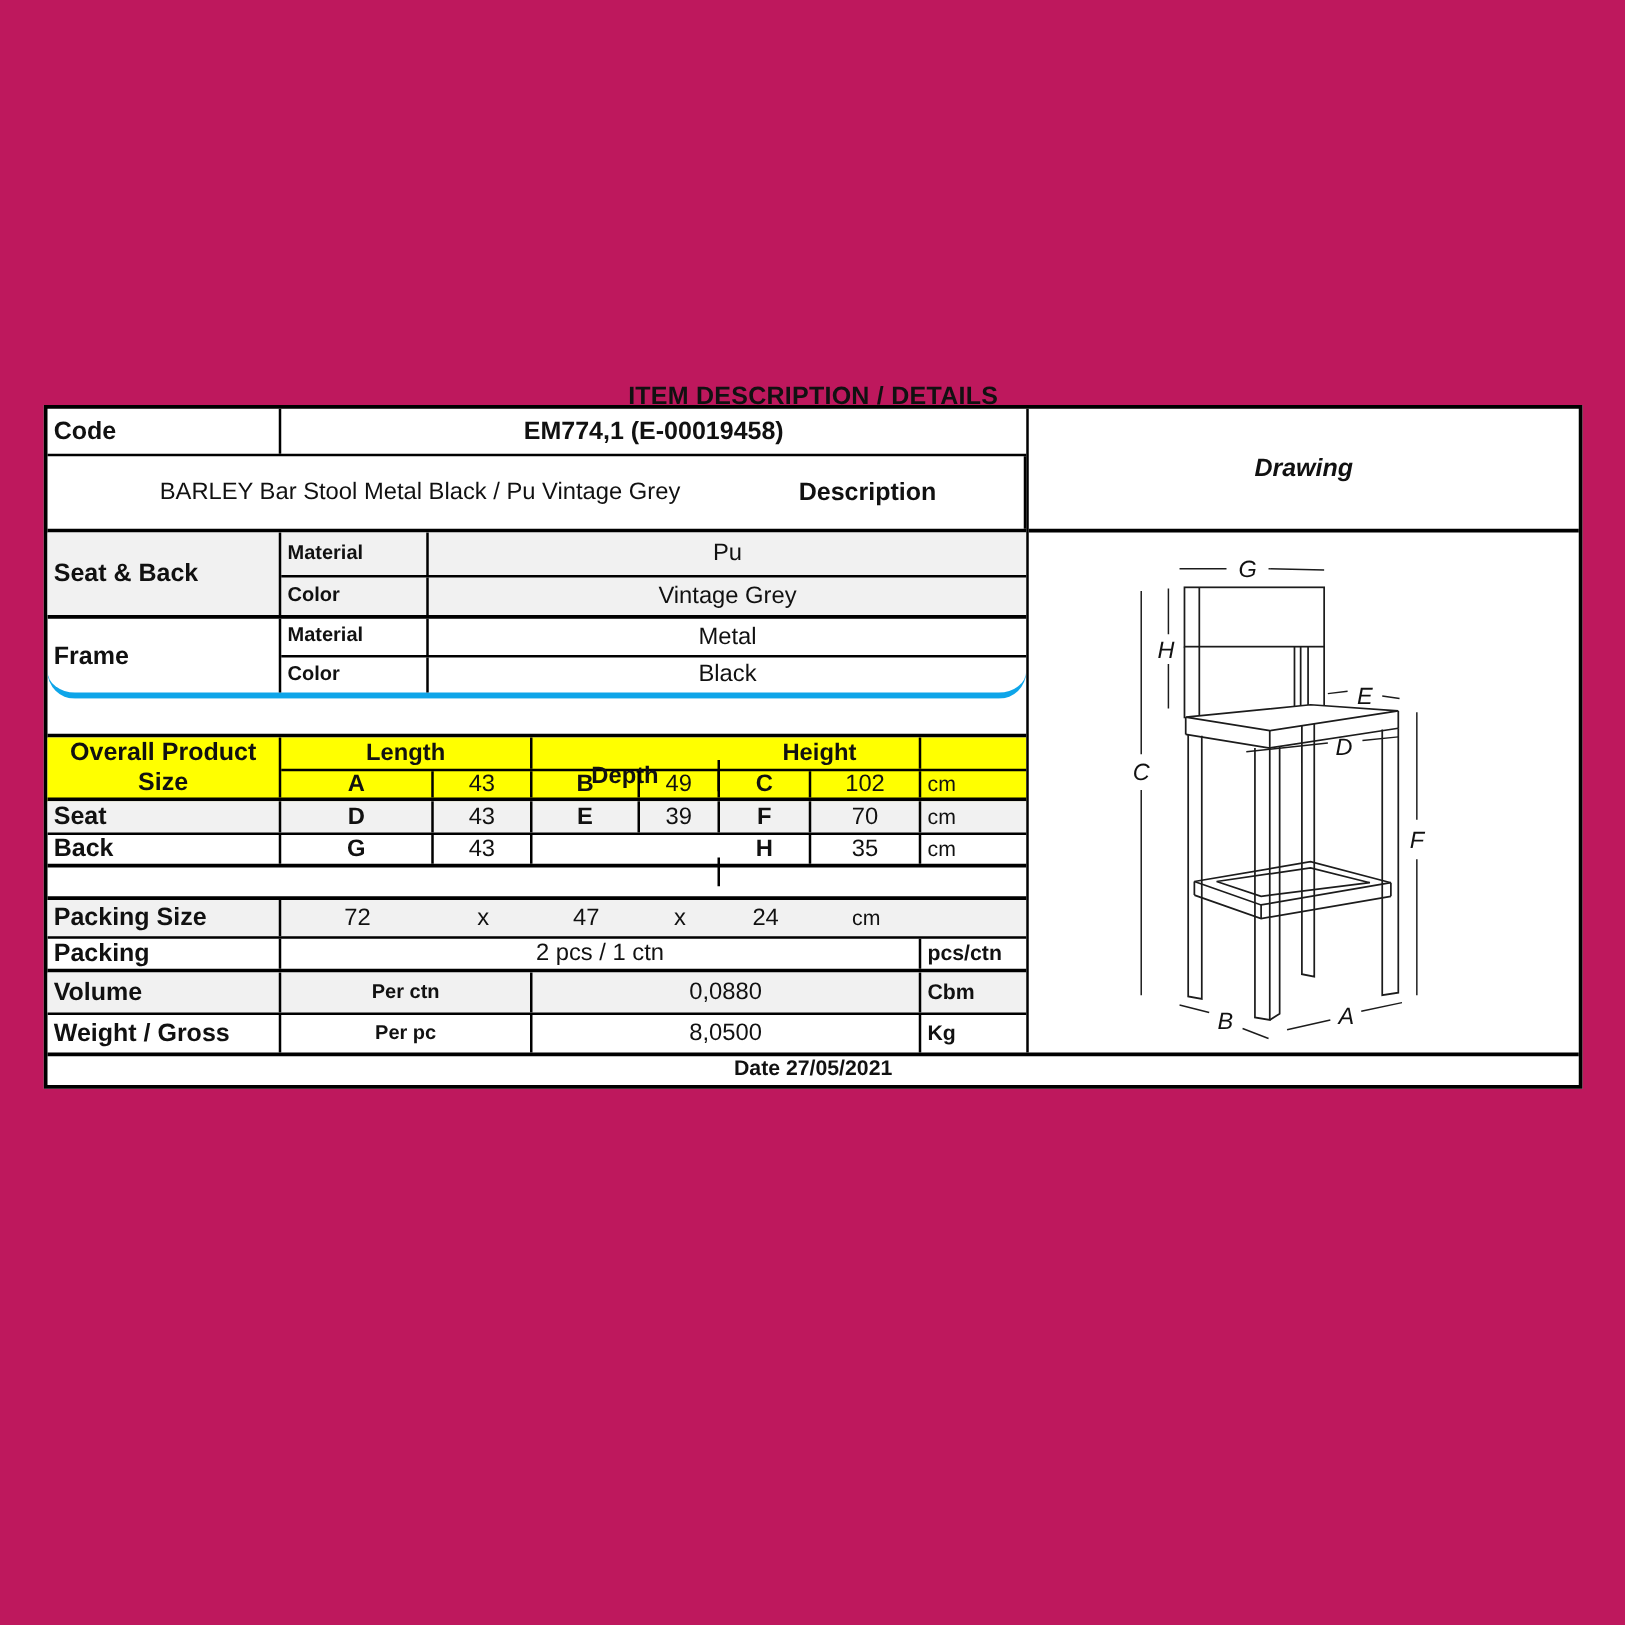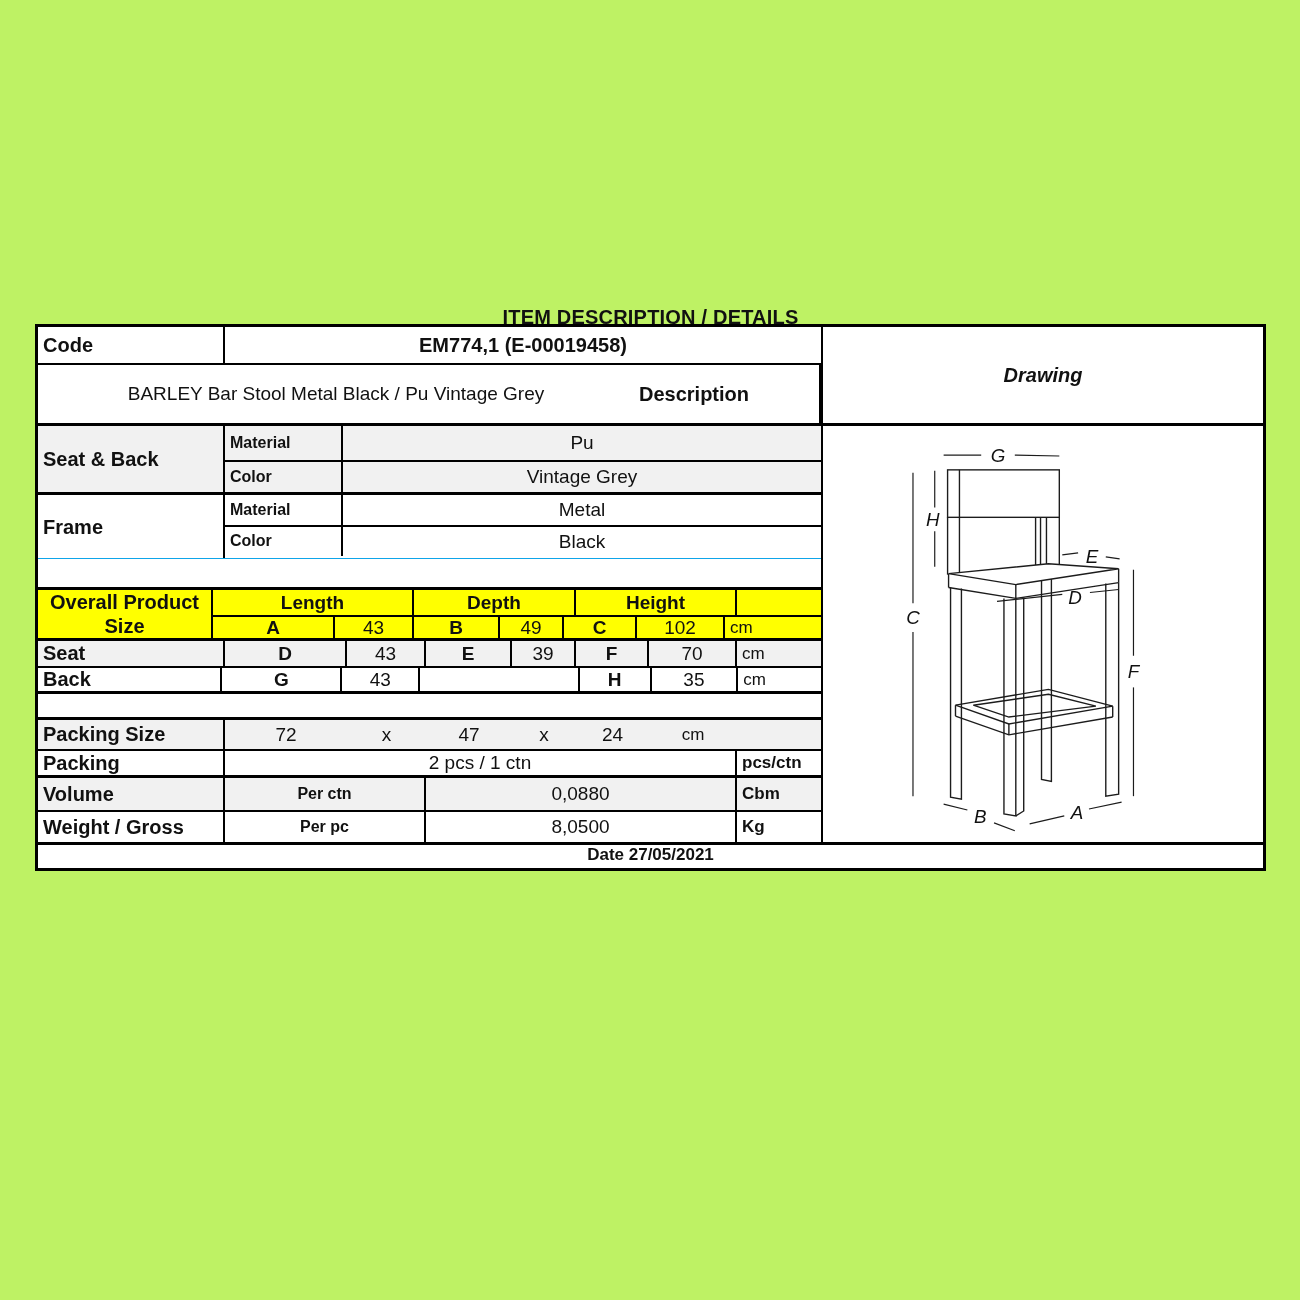--- a/index.html
+++ b/index.html
@@ -1,18 +1,18 @@
 <!DOCTYPE html>
 <html><head>
 <meta charset="utf-8">
 <style>
   html,body{margin:0;padding:0;width:1300px;height:1300px;background:#fff;
     font-family:"Liberation Sans","DejaVu Sans",sans-serif;color:#111;}
   *{box-sizing:border-box;}
-  #page{position:relative;width:1300px;height:1300px;background:#bef264;overflow:hidden;}
+  #page{position:relative;width:1300px;height:1300px;background:#be185d;overflow:hidden;}
 
   .title{position:absolute;left:35px;top:306px;width:1231px;text-align:center;
     font-size:20px;font-weight:bold;letter-spacing:.2px;}
 
   .sheet{position:absolute;left:35px;top:324px;width:1231px;height:547px;
     border:3px solid #000;background:#fff;}
   .main{display:flex;height:515px;}
   .left{width:783px;display:flex;flex-direction:column;}
   .drawing-panel{flex:1;border-left:2px solid #000;display:flex;flex-direction:column;font-style:italic;}
 
@@ -23,21 +23,21 @@
   .cl{justify-content:flex-start;padding-left:5px;}
   .b{font-weight:bold;}
   .f20{font-size:20px;} .f17{font-size:17px;} .f16{font-size:16px;}
   .br{border-right:2px solid #000;}
   .grey{background:#f1f1f1;} .yellow{background:#ffff00;}
 
   .row-code{height:38px;border-bottom:2px solid #000;}
   .row-desc{height:61px;border-bottom:3px solid #000;}
   .sec{display:flex;width:100%;}
   .sec-sb{height:69px;border-bottom:3px solid #000;}
-  .sec-frame{height:64px;border-bottom:1px solid #0ea5e9;}
+  .sec-frame{height:64px;border-bottom:5px solid #0ea5e9;border-radius:22px;}
   .sec-size{height:51px;border-bottom:3px solid #000;}
   .mlabel{width:187px;border-right:2px solid #000;display:flex;flex-direction:column;
     align-items:flex-start;justify-content:center;padding-left:5px;
     font-size:20px;font-weight:bold;line-height:1.2;}
   .mlabel.center{align-items:center;padding-left:0;}
   .subrows{flex:1;display:flex;flex-direction:column;}
   .sub1-sb{height:36px;border-bottom:2px solid #000;} .sub2-sb{height:30px;}
   .sub1-fr{height:32px;border-bottom:2px solid #000;} .sub2-fr{height:29px;}
   .sub1-sz{height:27px;border-bottom:2px solid #000;} .sub2-sz{height:21px;}
 
@@ -46,21 +46,21 @@
   .row-back{height:26px;border-bottom:3px solid #000;}
   .row-e2{height:26px;border-bottom:3px solid #000;}
   .row-ps{height:31px;border-bottom:2px solid #000;}
   .row-pk{height:27px;border-bottom:3px solid #000;}
   .row-vol{height:34px;border-bottom:2px solid #000;}
   .row-wt{height:30px;}
 
   
   .w187{width:187px;} .w118{width:118px;} .w478{width:478px;} .w596{width:596px;}
   .w122{width:122px;} .w79{width:79px;} .w86{width:86px;} .w64{width:64px;}
-  .w73{width:73px;} .w88{width:88px;} .w84{width:84px;} .w150{width:162px;}
+  .w73{width:73px;} .w88{width:88px;} .w84{width:84px;} .w150{width:150px;margin-top:18px;}
   .w201{width:201px;} .w311{width:311px;} .w512{width:512px;}
   .w161{width:161px;}
 
   .date-row{height:26px;border-top:3px solid #000;display:flex;align-items:flex-start;
     justify-content:center;font-size:17px;font-weight:bold;}
 
   .drawing-header{height:99px;border-bottom:3px solid #000;display:flex;
     align-items:center;justify-content:center;font-size:20px;font-weight:bold;}
   .drawing-area{flex:1;position:relative;}
   .drawing-area svg{display:block;width:440px;height:416px;}

